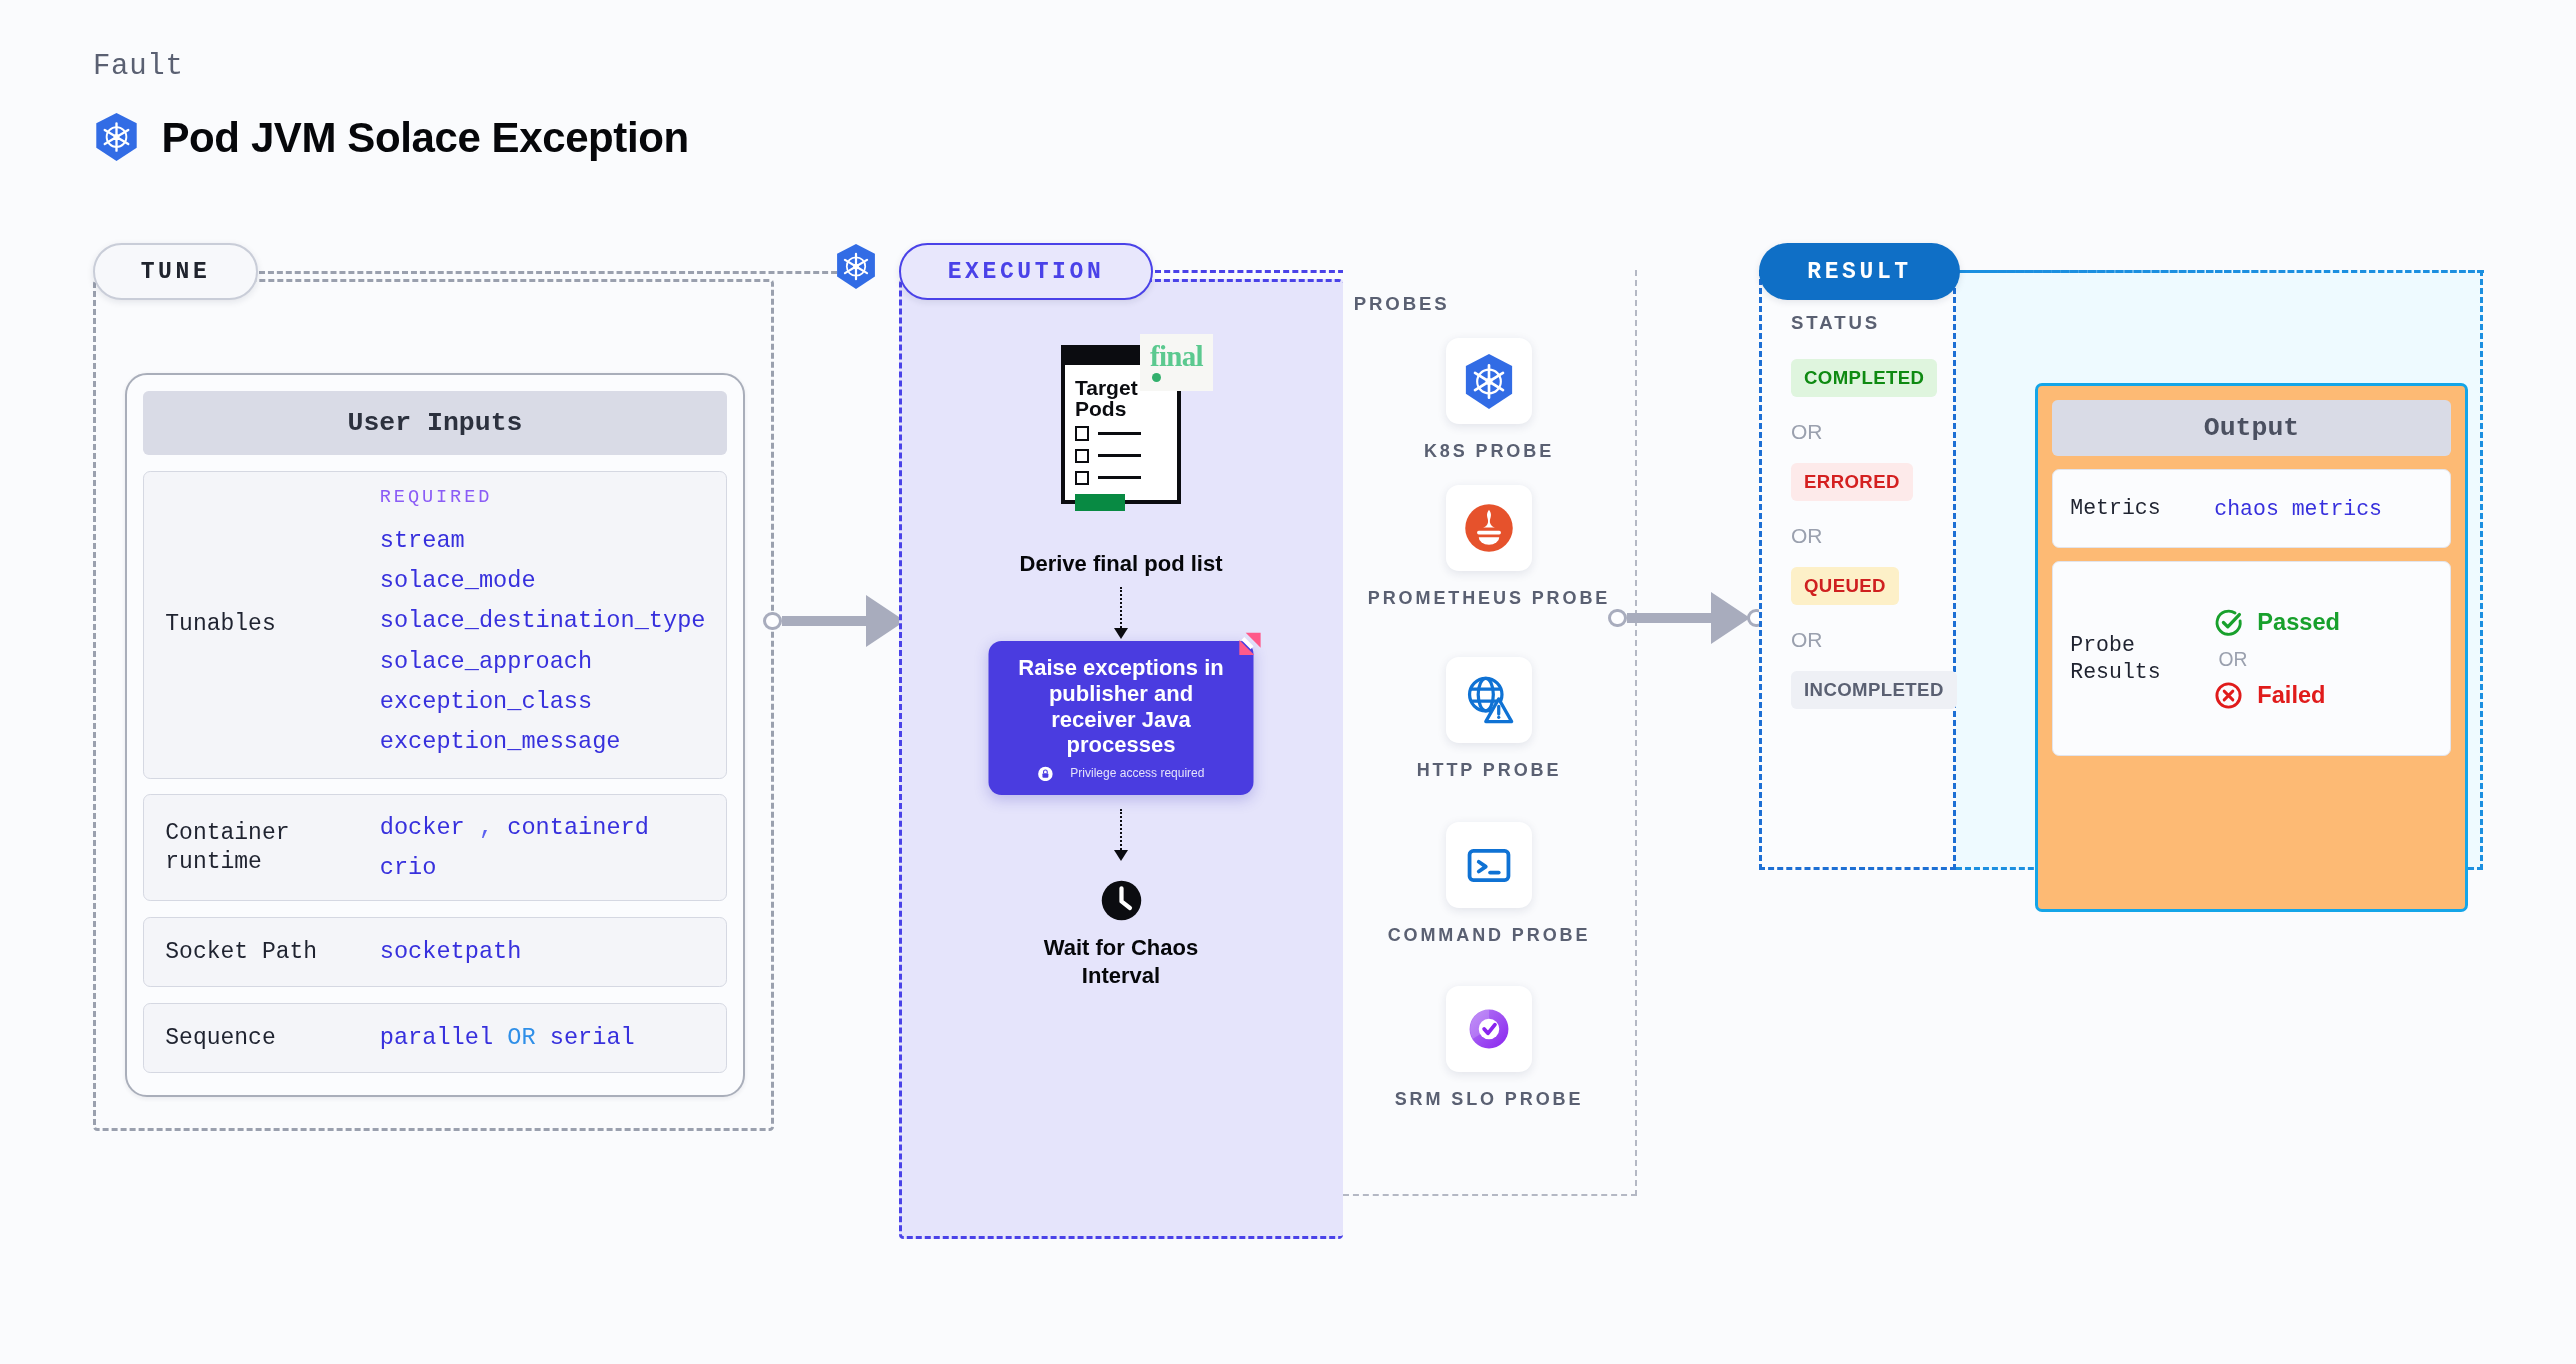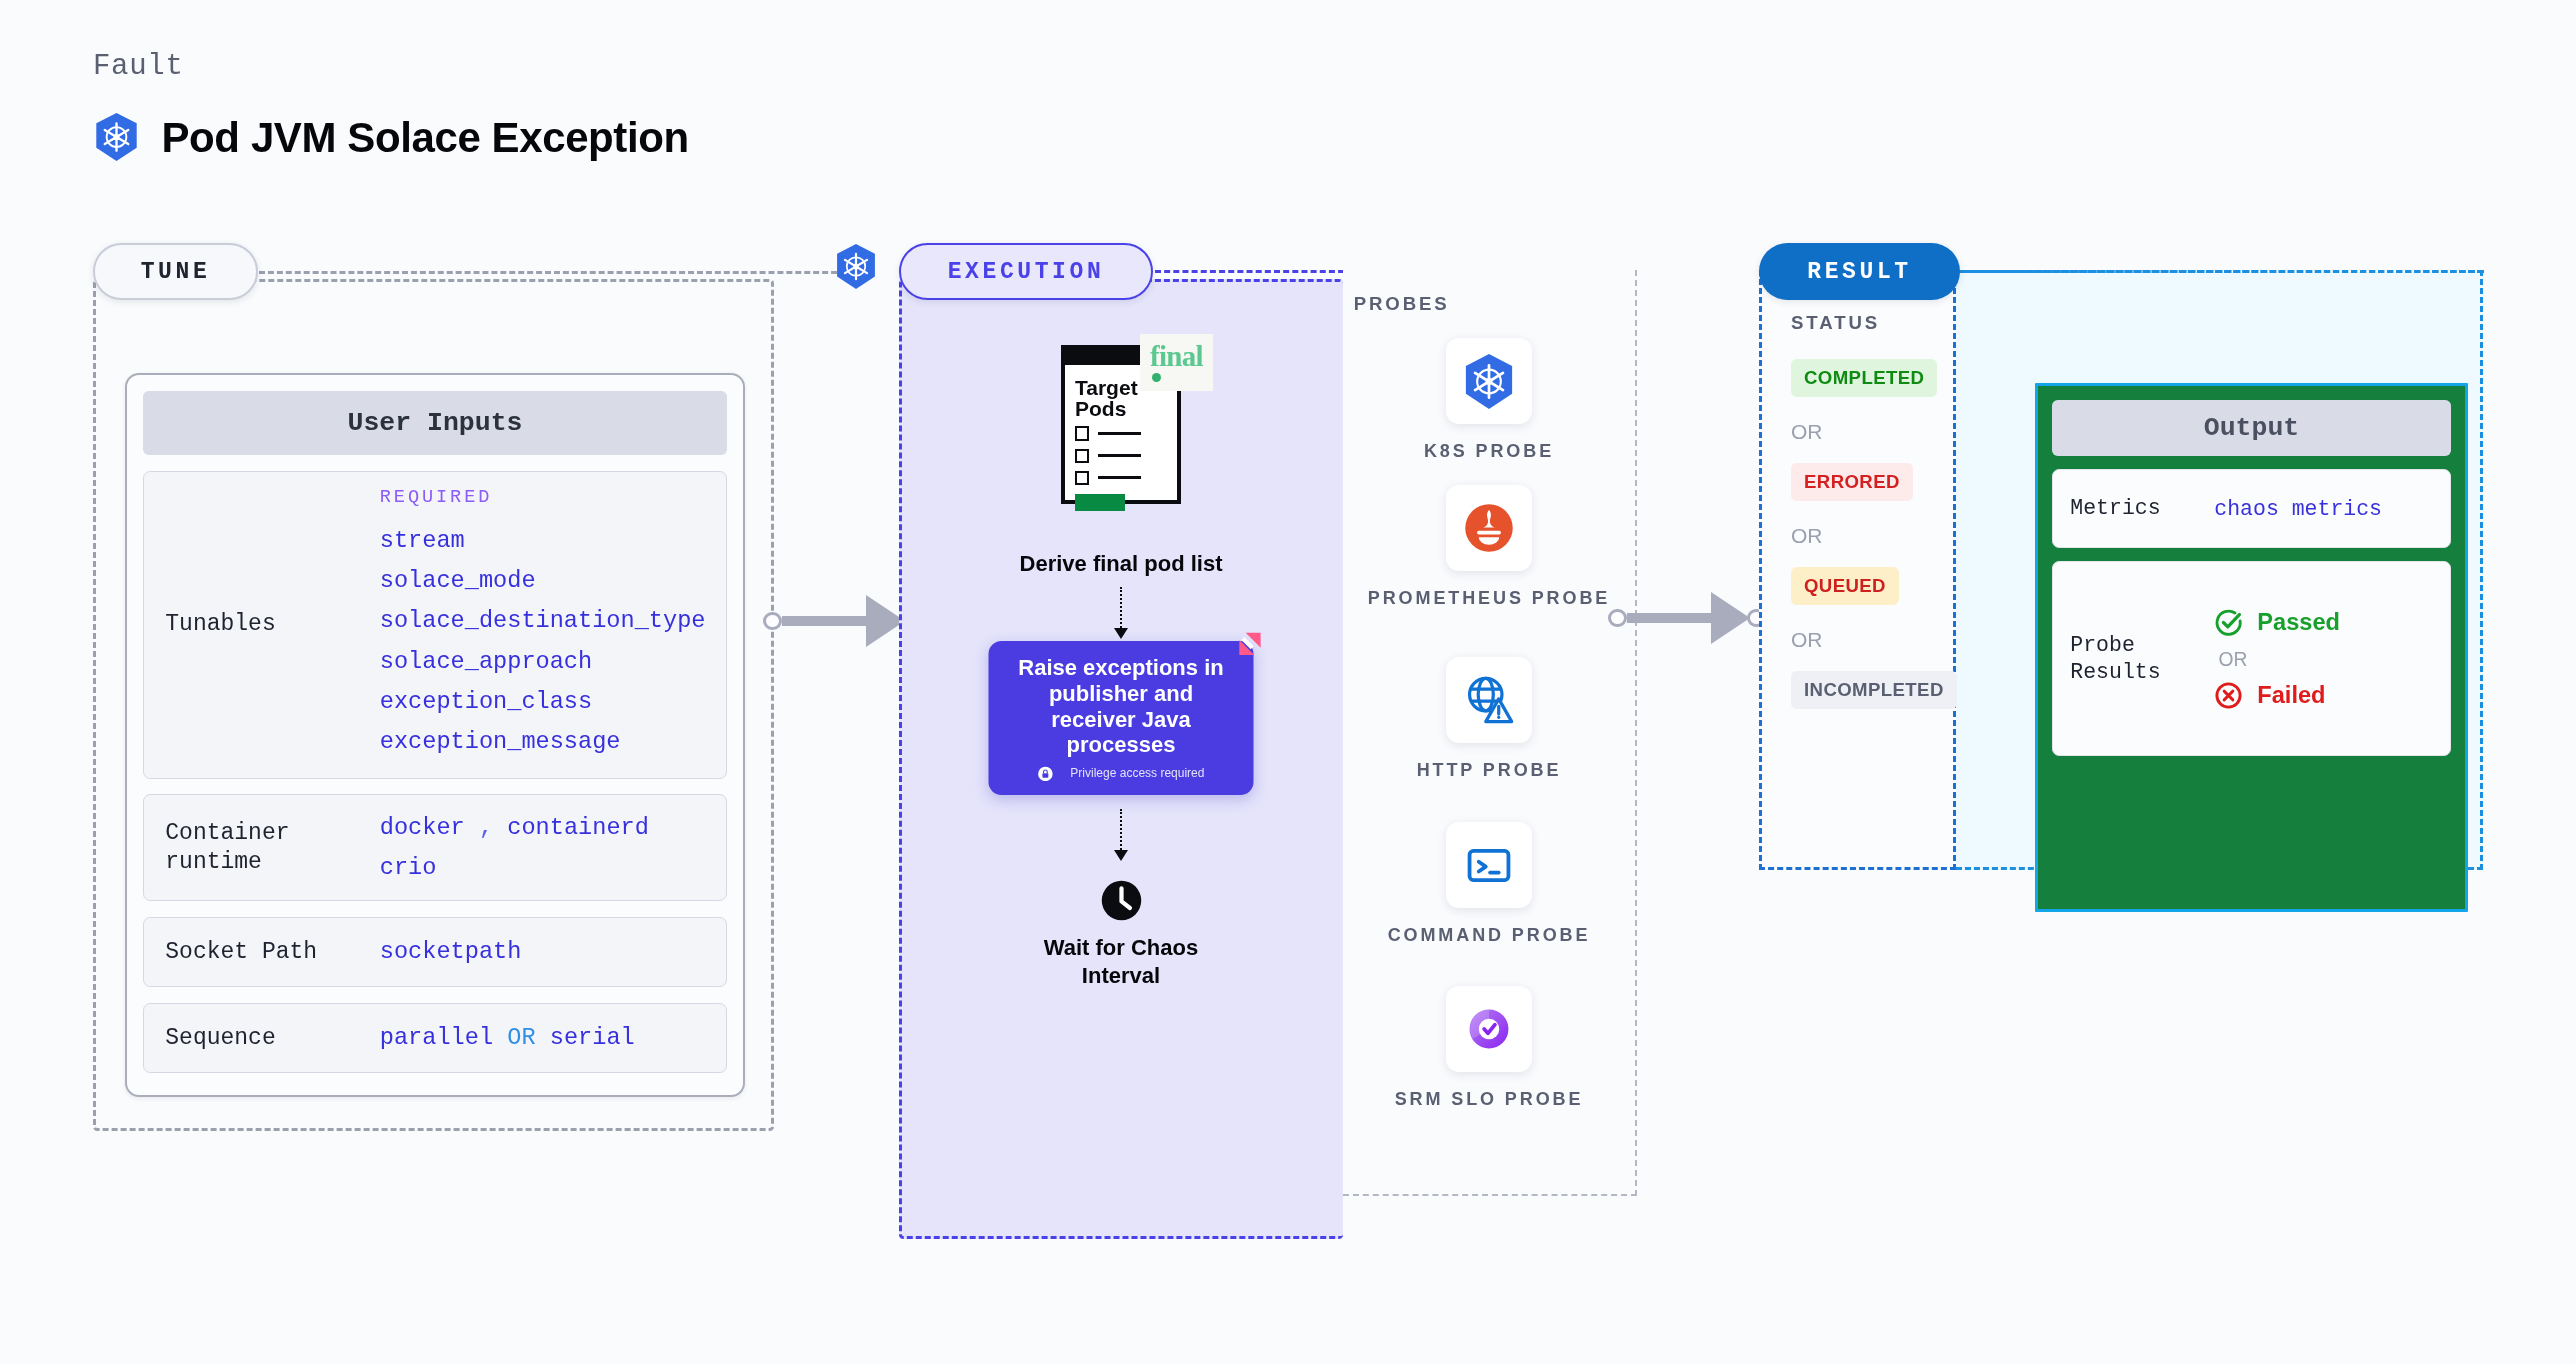--- a/index.html
+++ b/index.html
@@ -48,21 +48,21 @@
   #tune-dash-top {
     position: absolute; left: 166px; top: -7.9px; width: 587px; height: 0;
     border-top: 3.6px dashed #9aa0ae;
   }
   #k8s-badge-tune { position: absolute; left: 741px; top: -36px; }
 
   .card {
     position: absolute;
     background: #fbfcfe;
     border: 2.1px solid #a9aeba;
-    border-radius: 14px;
+    border-radius: 22px;
     box-shadow: 0 1.4px 4.3px rgba(30,35,60,.07);
   }
   #user-inputs-card { left: 125px; top: 373px; width: 620px; height: 724px; }
   .card-title {
     margin: 15.8px 15.8px 0 15.8px; height: 64px;
     background: #d9dbe6; border-radius: 5.7px;
     display: flex; align-items: center; justify-content: center;
     font-family: "Liberation Mono", monospace;
     font-size: 26.5px; font-weight: bold; color: #2c313e;
   }
@@ -183,21 +183,21 @@
   }
   #status-caption { position: absolute; left: 29px; top: 39px; font-size: 18.6px; color: #5a6072; letter-spacing: 2.9px; font-weight: bold; }
   .status-badge {
     position: absolute; left: 29px; border-radius: 5.7px; padding: 7.9px 13px;
     font-size: 18.6px; font-weight: bold; letter-spacing: 0.4px;
   }
   .or-text { position: absolute; left: 29px; font-size: 21px; color: #9aa0ae; }
 
   #output-card {
     position: absolute; left: 276px; top: 104px; width: 433px; height: 529px;
-    background: #15803d; border: 3.6px solid #14a5e8; border-radius: 1px;
+    background: #fdba74; border: 3.6px solid #14a5e8; border-radius: 7px;
   }
   #output-title {
     margin: 14.3px 14.3px 0 14.3px; height: 56px; background: #d9dbe6; border-radius: 5.7px;
     display: flex; align-items: center; justify-content: center;
     font-family: "Liberation Mono", monospace; font-size: 26.5px; font-weight: bold; color: #4b5060;
   }
   .out-row {
     margin: 13px 14.3px 0 14.3px; background: #fbfcfe; border: 1.4px solid #e2e4ec; border-radius: 7.2px;
     display: flex; align-items: center;
   }

